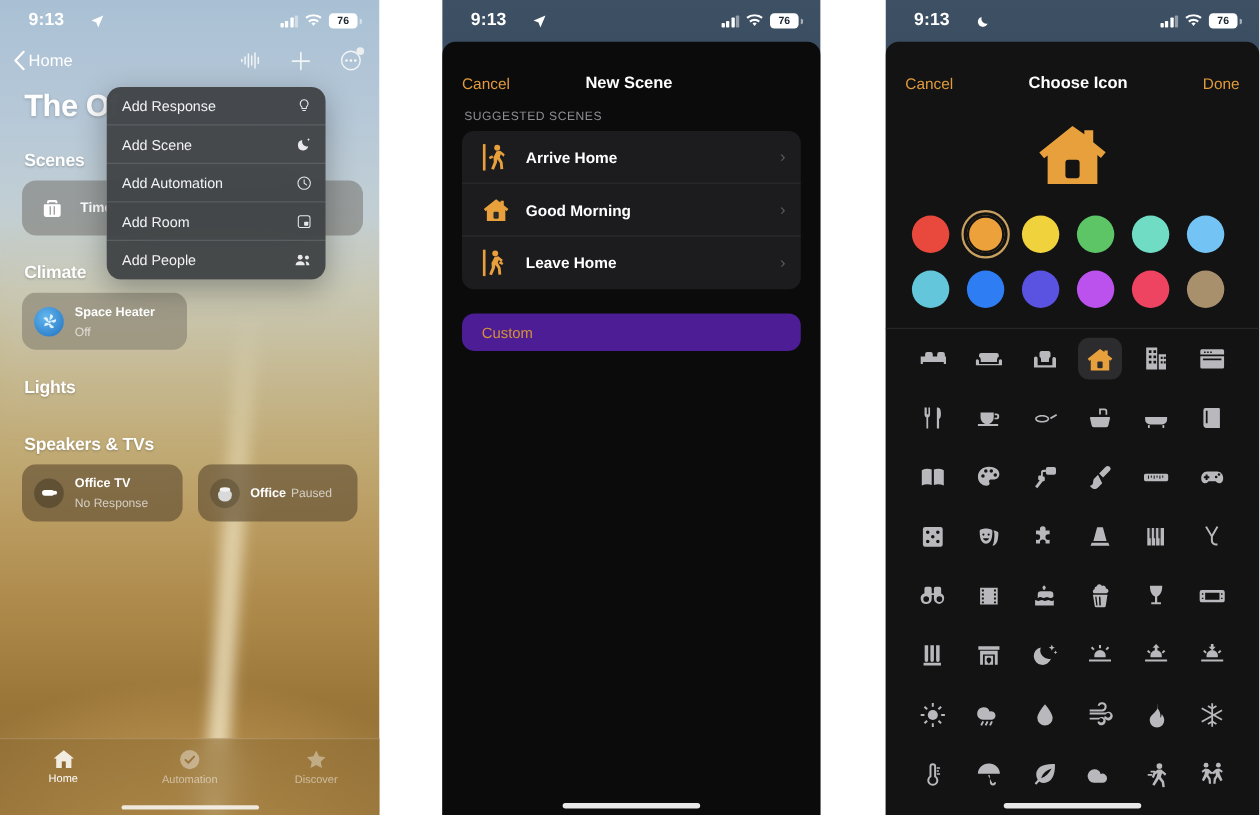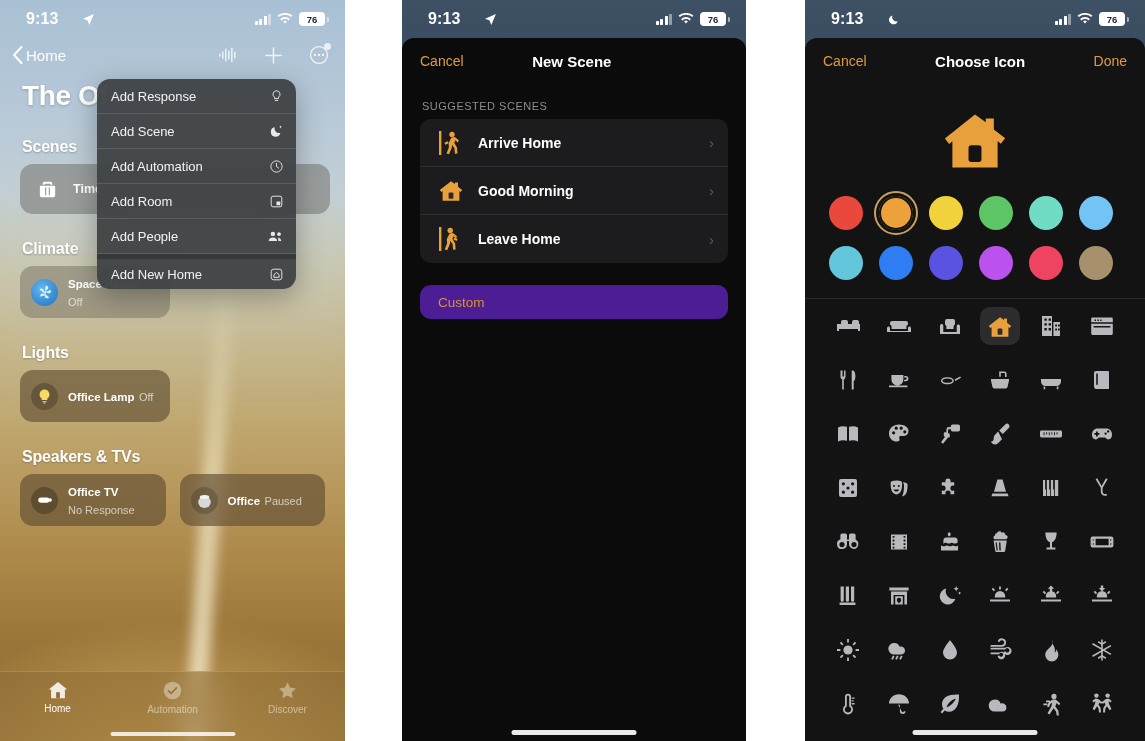--- a/index.html
+++ b/index.html
@@ -128,21 +128,21 @@
   }
 
   
   .sheet-bg{position:absolute;inset:0;background:linear-gradient(180deg,#3d5064 0%,#2e4052 40%,#273847 100%);}
   .sheet{
     position:absolute; left:0; right:0; top:38px; bottom:0;
     background:#0b0b0b; border-radius:12px 12px 0 0; z-index:10;
   }
   .sheet3{ background:#131313; }
   .sheet-nav{
-    height:46px; display:flex;align-items:center;justify-content:space-between;
+    height:46px; display:flex;align-items:flex-end;justify-content:space-between;
     padding: 0 18px; color:#fff;
   }
   .sheet-title{font-size:15px;font-weight:700;color:#fff;}
   .act{font-size:14px;color:#e09b3d;}
   .grouphead{
     font-size:11px;letter-spacing:.5px;color:#8e8e93;
     padding: 16px 0 7px 20px; text-transform:uppercase;
   }
   .card{
     margin: 0 18px; border-radius:11px; background:#1c1c1e; overflow:hidden;
@@ -285,31 +285,20 @@
             <span class="tile-sub">Off</span>
           </span>
         </div>
         <div style="flex:1"></div>
       </div>
     </div>
 
     <div class="h-section">
       <h3>Lights</h3>
       <div class="tile-row">
-        <div class="tile dark" style="max-width:150px">
-          <span class="tile-ic" style="background:rgba(0,0,0,.22)">
-            <svg width="17" height="17" viewBox="0 0 24 24" fill="#f7da63">
-                <path d="M12 2a7 7 0 0 0-4 12.7V17h8v-2.3A7 7 0 0 0 12 2zM9 18.2h6v1.2H9zm.8 2.4h4.4a2.3 2.3 0 0 1-4.4 0z"></path>
-              </svg>
-          </span>
-          <span class="tile-txt">
-            <span class="tile-name">Office Lamp</span>
-            <span class="tile-sub">Off</span>
-          </span>
-        </div>
         <div style="flex:1"></div>
       </div>
     </div>
 
     <div class="h-section">
       <h3>Speakers &amp; TVs</h3>
       <div class="tile-row">
         <div class="tile dark">
           <span class="tile-ic" style="background:rgba(0,0,0,.25)">
             <svg width="18" height="18" viewBox="0 0 24 24" fill="#fff">
@@ -375,29 +364,20 @@
         </span>
       </div>
       <div class="ctx-item">
         <span>Add People</span>
         <span class="ctx-ic">
           <svg width="17" height="15" viewBox="0 0 26 20" fill="#f2f2f4">
               <circle cx="9" cy="6" r="3.4"></circle>
               <circle cx="18.4" cy="6.4" r="2.8"></circle>
               <path d="M2.6 17c0-3.3 2.9-5.3 6.4-5.3s6.4 2 6.4 5.3z"></path>
               <path d="M16.5 11.9c3 .2 5.3 2 5.3 5.1h-4.2c0-2-.4-3.7-1.1-5.1z"></path>
-            </svg>
-        </span>
-      </div>
-      <div class="ctx-item gap">
-        <span>Add New Home</span>
-        <span class="ctx-ic">
-          <svg width="15" height="15" viewBox="0 0 24 24" fill="none" stroke="#f2f2f4" stroke-width="1.5">
-              <rect x="3.5" y="3.5" width="17" height="17" rx="4"></rect>
-              <path d="M7.8 12.4L12 8.8l4.2 3.6v4.1H7.8z" stroke-linejoin="round"></path>
             </svg>
         </span>
       </div>
     </div>
 
     <div class="tabbar">
       <div class="tab">
         <svg width="22" height="20" viewBox="0 0 24 22">
             <path d="M12 2.2L1.8 10.4h2.6V20h15.2v-9.6h2.6z" fill="#f2ece0"></path>
             <rect x="10" y="13.4" width="4" height="6.6" fill="#8d6b33"></rect>

